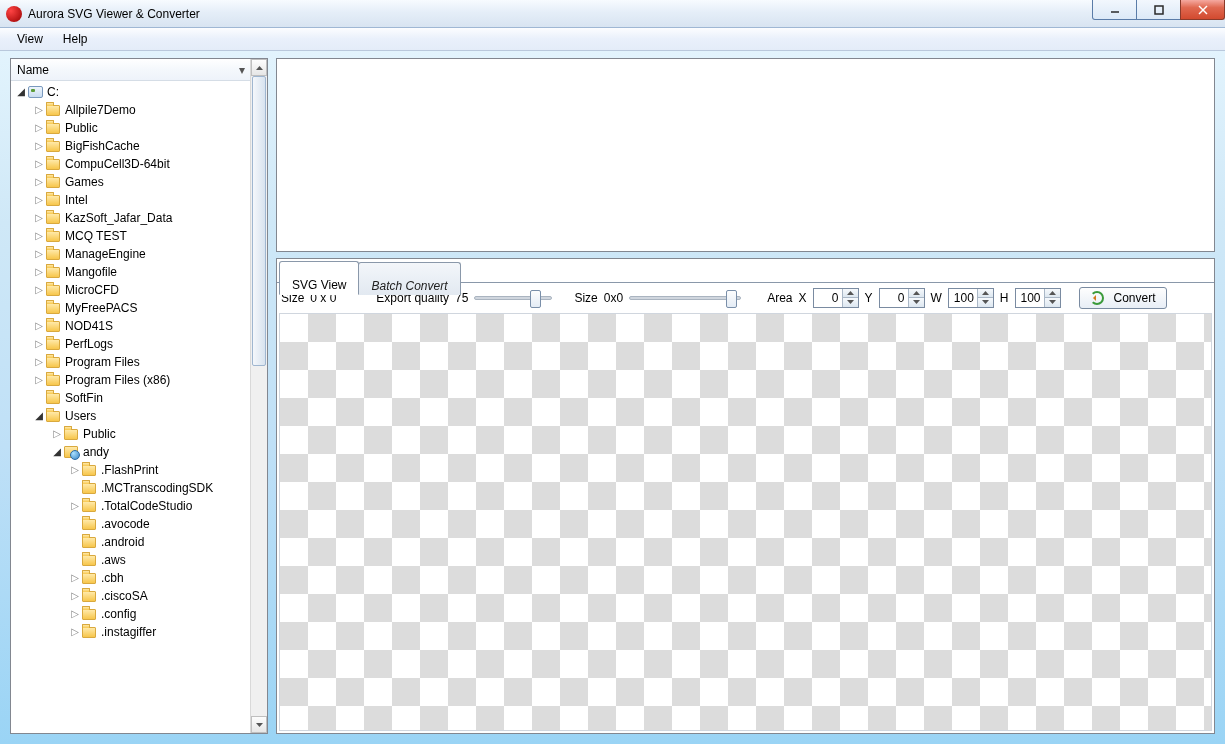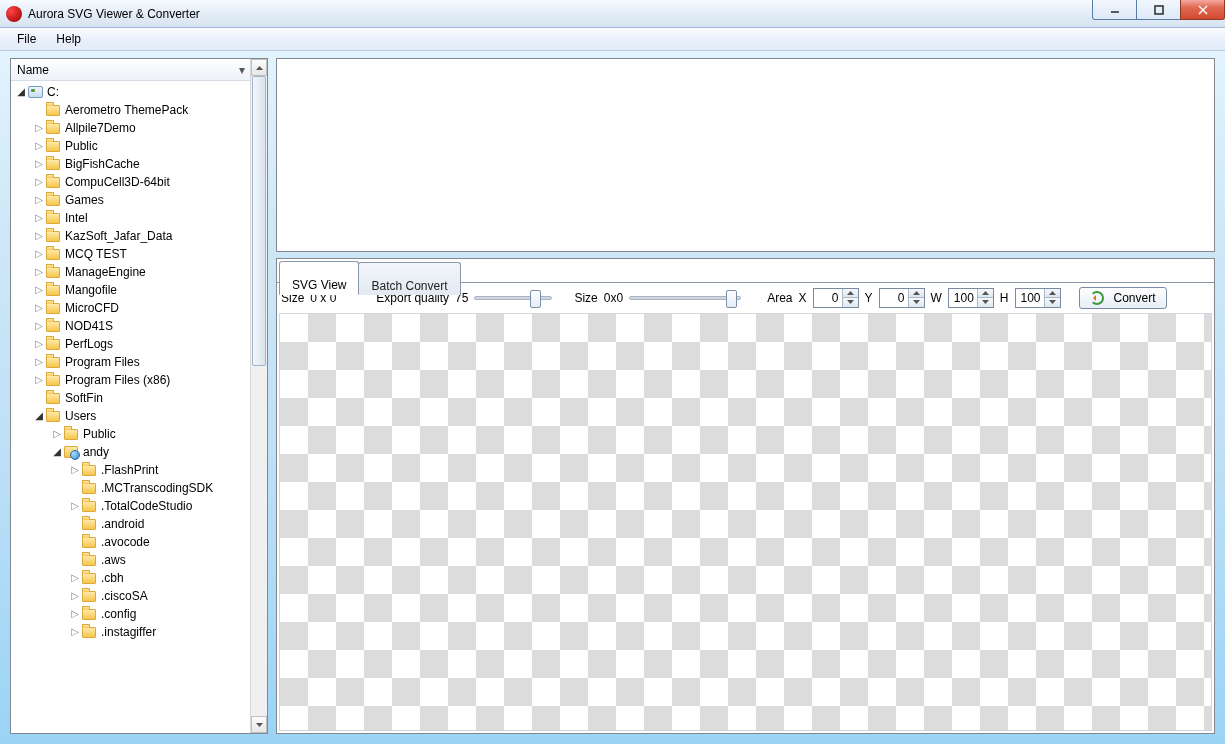--- a/index.html
+++ b/index.html
@@ -142,21 +142,21 @@
   }
 
   
   .tabs { display: flex; height: 24px; padding: 2px 2px 0 2px; gap: 0; }
   .tab {
     padding: 16px 12px; border: 1px solid #8a98aa; border-bottom: none;
     background: linear-gradient(180deg,#fcfdff,#eef3f9);
     border-top-left-radius: 3px; border-top-right-radius: 3px;
     margin-right: -1px; position: relative;
   }
-  .tab.inactive { background: linear-gradient(180deg,#f3f6fa,#e2e9f1); color:#222; top:1px; }
+  .tab.inactive { background: linear-gradient(180deg,#f3f6fa,#e2e9f1); color:#222; top:1px;font-style:italic; }
   .tab.active { background: #fff; z-index: 2; border-bottom: 1px solid #fff; }
   .tabline { height: 1px; background: #8a98aa; margin-top: -1px; }
 
   
   .toolbar {
     height: 28px; display: flex; align-items: center; padding: 0 4px; gap: 6px;
     border-top: 1px solid transparent;
   }
   .toolbar .lbl { color: #000; }
   .slider {
@@ -235,123 +235,123 @@
     <div class="wbtn close">
       <svg width="10" height="10">
           <line x1="1" y1="1" x2="9" y2="9"></line>
           <line x1="9" y1="1" x2="1" y2="9"></line>
         </svg>
     </div>
   </div>
 </div>
 
 <div class="menubar">
-  <div class="menu-item">File</div>
+  <div class="menu-item">View</div>
   <div class="menu-item">Help</div>
 </div>
 
 <div class="workspace">
 
   <div class="tree-wrap">
     <div class="tree-body">
       <div class="tree-header">
         <span>Name</span>
         <span class="drop">▾</span>
       </div>
       <div class="tree" id="tree">
           <div class="tree-row" style="padding-left: 0px;">
             <span class="twisty" style="color: rgb(51, 51, 51);">◢</span>
             <span class="ico">
               <span class="drive-icon"></span>
             </span>
             <span class="label">C:</span>
           </div>
           <div class="tree-row" style="padding-left: 18px;">
+            <span class="twisty" style="color: rgb(136, 136, 136);">▷</span>
+            <span class="ico">
+              <span class="folder-icon"></span>
+            </span>
+            <span class="label">Allpile7Demo</span>
+          </div>
+          <div class="tree-row" style="padding-left: 18px;">
+            <span class="twisty" style="color: rgb(136, 136, 136);">▷</span>
+            <span class="ico">
+              <span class="folder-icon"></span>
+            </span>
+            <span class="label">Public</span>
+          </div>
+          <div class="tree-row" style="padding-left: 18px;">
+            <span class="twisty" style="color: rgb(136, 136, 136);">▷</span>
+            <span class="ico">
+              <span class="folder-icon"></span>
+            </span>
+            <span class="label">BigFishCache</span>
+          </div>
+          <div class="tree-row" style="padding-left: 18px;">
+            <span class="twisty" style="color: rgb(136, 136, 136);">▷</span>
+            <span class="ico">
+              <span class="folder-icon"></span>
+            </span>
+            <span class="label">CompuCell3D-64bit</span>
+          </div>
+          <div class="tree-row" style="padding-left: 18px;">
+            <span class="twisty" style="color: rgb(136, 136, 136);">▷</span>
+            <span class="ico">
+              <span class="folder-icon"></span>
+            </span>
+            <span class="label">Games</span>
+          </div>
+          <div class="tree-row" style="padding-left: 18px;">
+            <span class="twisty" style="color: rgb(136, 136, 136);">▷</span>
+            <span class="ico">
+              <span class="folder-icon"></span>
+            </span>
+            <span class="label">Intel</span>
+          </div>
+          <div class="tree-row" style="padding-left: 18px;">
+            <span class="twisty" style="color: rgb(136, 136, 136);">▷</span>
+            <span class="ico">
+              <span class="folder-icon"></span>
+            </span>
+            <span class="label">KazSoft_Jafar_Data</span>
+          </div>
+          <div class="tree-row" style="padding-left: 18px;">
+            <span class="twisty" style="color: rgb(136, 136, 136);">▷</span>
+            <span class="ico">
+              <span class="folder-icon"></span>
+            </span>
+            <span class="label">MCQ TEST</span>
+          </div>
+          <div class="tree-row" style="padding-left: 18px;">
+            <span class="twisty" style="color: rgb(136, 136, 136);">▷</span>
+            <span class="ico">
+              <span class="folder-icon"></span>
+            </span>
+            <span class="label">ManageEngine</span>
+          </div>
+          <div class="tree-row" style="padding-left: 18px;">
+            <span class="twisty" style="color: rgb(136, 136, 136);">▷</span>
+            <span class="ico">
+              <span class="folder-icon"></span>
+            </span>
+            <span class="label">Mangofile</span>
+          </div>
+          <div class="tree-row" style="padding-left: 18px;">
+            <span class="twisty" style="color: rgb(136, 136, 136);">▷</span>
+            <span class="ico">
+              <span class="folder-icon"></span>
+            </span>
+            <span class="label">MicroCFD</span>
+          </div>
+          <div class="tree-row" style="padding-left: 18px;">
             <span class="twisty blank">▷</span>
             <span class="ico">
               <span class="folder-icon"></span>
             </span>
-            <span class="label">Aerometro ThemePack</span>
-          </div>
-          <div class="tree-row" style="padding-left: 18px;">
-            <span class="twisty" style="color: rgb(136, 136, 136);">▷</span>
-            <span class="ico">
-              <span class="folder-icon"></span>
-            </span>
-            <span class="label">Allpile7Demo</span>
-          </div>
-          <div class="tree-row" style="padding-left: 18px;">
-            <span class="twisty" style="color: rgb(136, 136, 136);">▷</span>
-            <span class="ico">
-              <span class="folder-icon"></span>
-            </span>
-            <span class="label">Public</span>
-          </div>
-          <div class="tree-row" style="padding-left: 18px;">
-            <span class="twisty" style="color: rgb(136, 136, 136);">▷</span>
-            <span class="ico">
-              <span class="folder-icon"></span>
-            </span>
-            <span class="label">BigFishCache</span>
-          </div>
-          <div class="tree-row" style="padding-left: 18px;">
-            <span class="twisty" style="color: rgb(136, 136, 136);">▷</span>
-            <span class="ico">
-              <span class="folder-icon"></span>
-            </span>
-            <span class="label">CompuCell3D-64bit</span>
-          </div>
-          <div class="tree-row" style="padding-left: 18px;">
-            <span class="twisty" style="color: rgb(136, 136, 136);">▷</span>
-            <span class="ico">
-              <span class="folder-icon"></span>
-            </span>
-            <span class="label">Games</span>
-          </div>
-          <div class="tree-row" style="padding-left: 18px;">
-            <span class="twisty" style="color: rgb(136, 136, 136);">▷</span>
-            <span class="ico">
-              <span class="folder-icon"></span>
-            </span>
-            <span class="label">Intel</span>
-          </div>
-          <div class="tree-row" style="padding-left: 18px;">
-            <span class="twisty" style="color: rgb(136, 136, 136);">▷</span>
-            <span class="ico">
-              <span class="folder-icon"></span>
-            </span>
-            <span class="label">KazSoft_Jafar_Data</span>
-          </div>
-          <div class="tree-row" style="padding-left: 18px;">
-            <span class="twisty" style="color: rgb(136, 136, 136);">▷</span>
-            <span class="ico">
-              <span class="folder-icon"></span>
-            </span>
-            <span class="label">MCQ TEST</span>
-          </div>
-          <div class="tree-row" style="padding-left: 18px;">
-            <span class="twisty" style="color: rgb(136, 136, 136);">▷</span>
-            <span class="ico">
-              <span class="folder-icon"></span>
-            </span>
-            <span class="label">ManageEngine</span>
-          </div>
-          <div class="tree-row" style="padding-left: 18px;">
-            <span class="twisty" style="color: rgb(136, 136, 136);">▷</span>
-            <span class="ico">
-              <span class="folder-icon"></span>
-            </span>
-            <span class="label">Mangofile</span>
-          </div>
-          <div class="tree-row" style="padding-left: 18px;">
-            <span class="twisty" style="color: rgb(136, 136, 136);">▷</span>
-            <span class="ico">
-              <span class="folder-icon"></span>
-            </span>
-            <span class="label">MicroCFD</span>
+            <span class="label">MyFreePACS</span>
           </div>
           <div class="tree-row" style="padding-left: 18px;">
             <span class="twisty" style="color: rgb(136, 136, 136);">▷</span>
             <span class="ico">
               <span class="folder-icon"></span>
             </span>
             <span class="label">NOD41S</span>
           </div>
           <div class="tree-row" style="padding-left: 18px;">
             <span class="twisty" style="color: rgb(136, 136, 136);">▷</span>
@@ -421,28 +421,28 @@
             <span class="ico">
               <span class="folder-icon"></span>
             </span>
             <span class="label">.TotalCodeStudio</span>
           </div>
           <div class="tree-row" style="padding-left: 54px;">
             <span class="twisty blank">▷</span>
             <span class="ico">
               <span class="folder-icon"></span>
             </span>
+            <span class="label">.avocode</span>
+          </div>
+          <div class="tree-row" style="padding-left: 54px;">
+            <span class="twisty blank">▷</span>
+            <span class="ico">
+              <span class="folder-icon"></span>
+            </span>
             <span class="label">.android</span>
-          </div>
-          <div class="tree-row" style="padding-left: 54px;">
-            <span class="twisty blank">▷</span>
-            <span class="ico">
-              <span class="folder-icon"></span>
-            </span>
-            <span class="label">.avocode</span>
           </div>
           <div class="tree-row" style="padding-left: 54px;">
             <span class="twisty blank">▷</span>
             <span class="ico">
               <span class="folder-icon"></span>
             </span>
             <span class="label">.aws</span>
           </div>
           <div class="tree-row" style="padding-left: 54px;">
             <span class="twisty" style="color: rgb(136, 136, 136);">▷</span>

